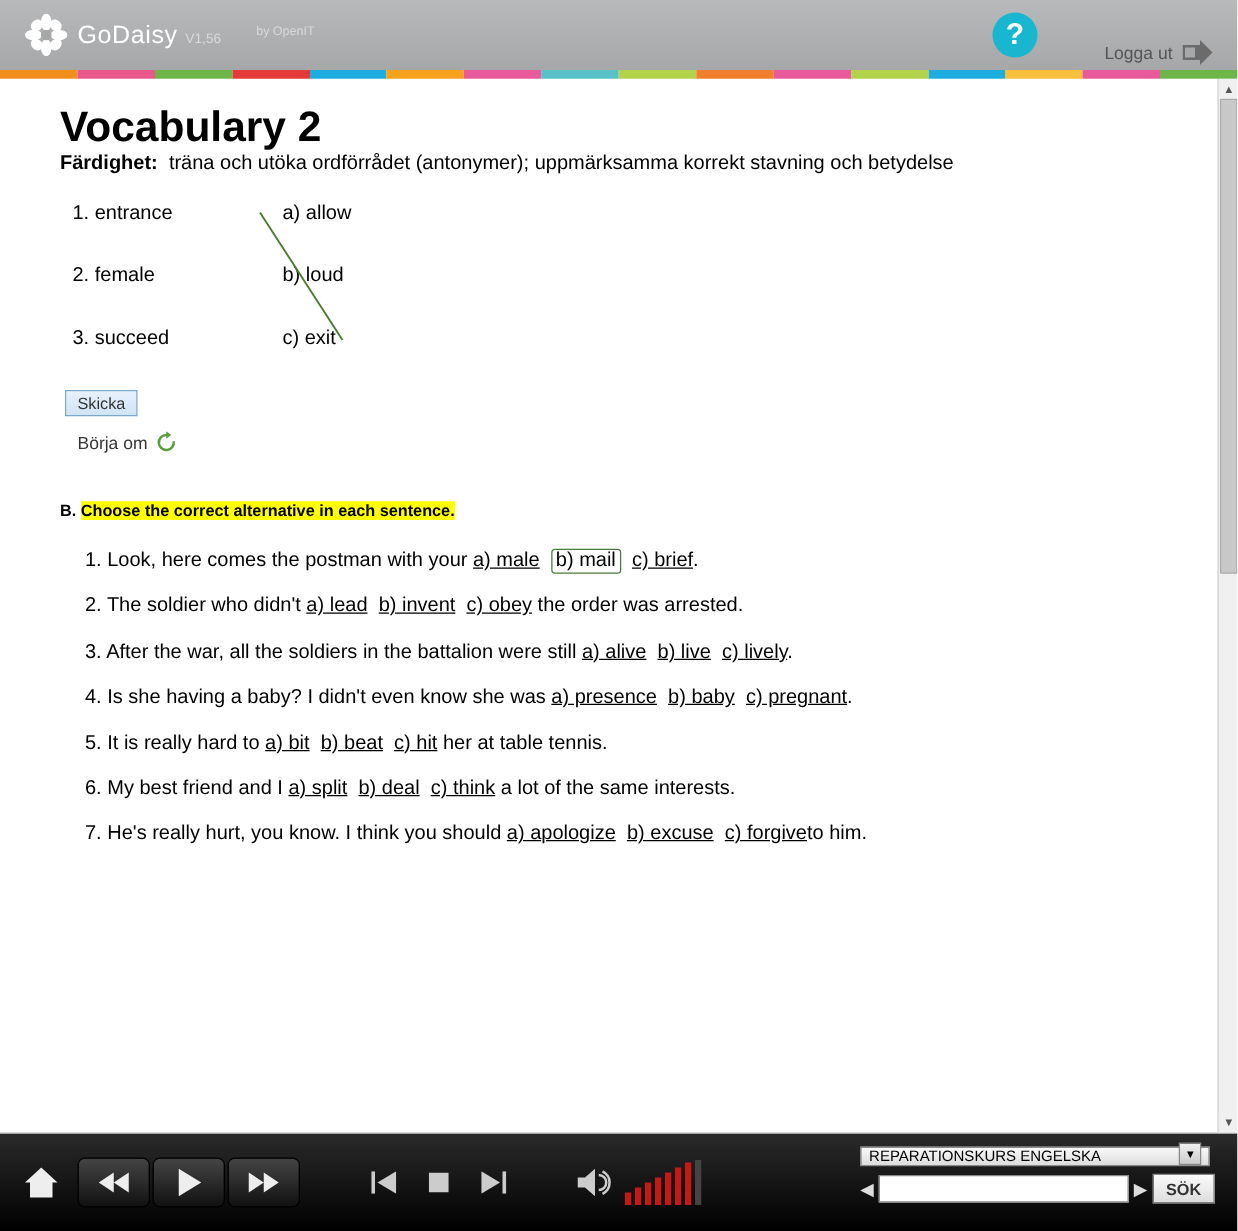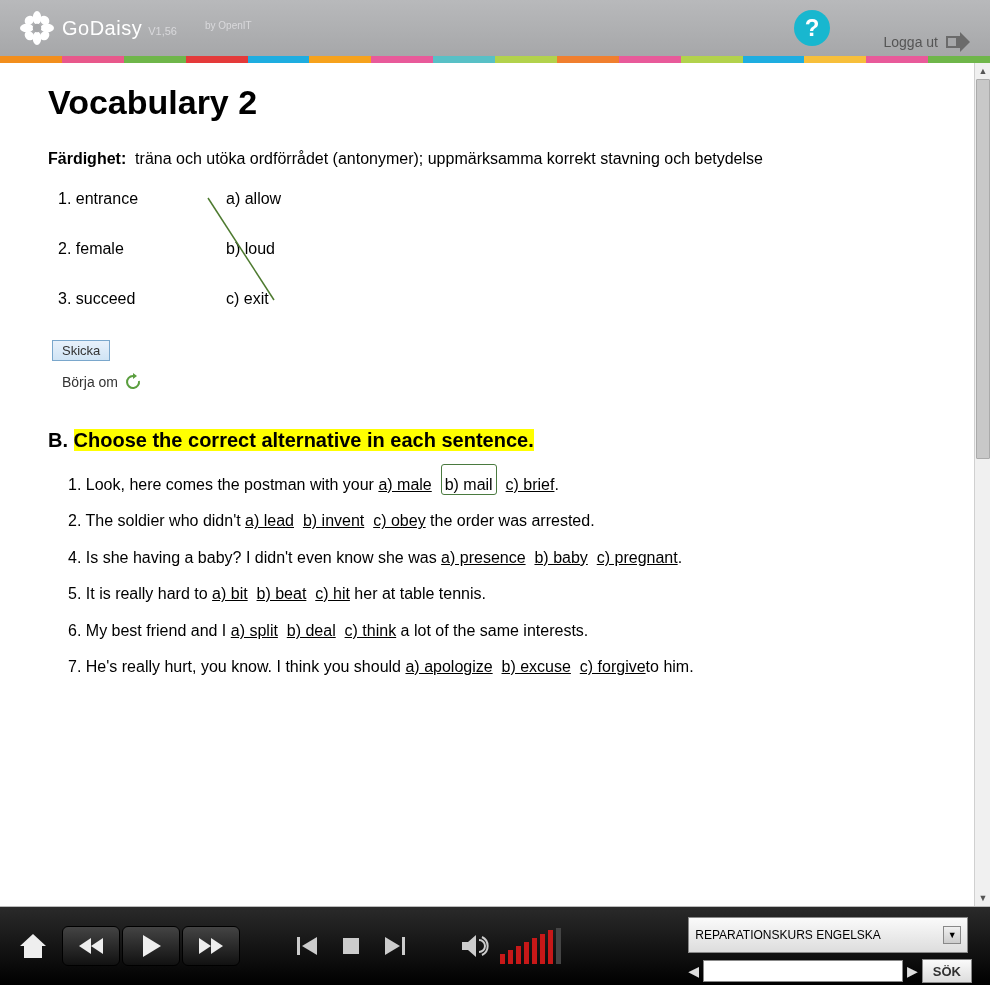--- a/index.html
+++ b/index.html
@@ -62,21 +62,21 @@
   .scroll-arrow {
     width:16px; height:16px; background:#f0f0f0;
     display:flex; align-items:center; justify-content:center;
     font-size:9px; color:#555;
   }
   .scroll-thumb {
     position:absolute; left:1px; width:14px; top:16px; height: 380px;
     background:#c8c8c8; border:1px solid #aaa;
     border-radius:1px;
   }
-  h1.title { font-size: 34px; font-weight: 700; margin-bottom: 28px; font-family: Arial,sans-serif;}
+  h1.title { font-size: 34px; font-weight: 700; font-family: Arial,sans-serif;}
   .skill-line { font-size: 16px; margin-bottom: 22px; }
   .skill-label { font-weight: 700; }
   h2.section { font-size: 19px; font-weight: 700; margin-bottom: 28px; }
   .match-grid {
     position:relative; width: 400px; margin-left: 10px;
   }
   .match-row { display:flex; margin-bottom: 32px; font-size:16px; }
   .match-left { width: 168px; }
   .match-right { }
   .match-line {
@@ -85,32 +85,32 @@
   .btn-skicka {
     background: linear-gradient(to bottom, #e8f1fb, #d0e4f5);
     border: 1px solid #7aa7cc;
     color:#333; font-size:13px;
     padding: 2px 9px;
     cursor:pointer;
     margin-left: 4px;
   }
   .restart { display:flex; align-items:center; gap:6px; font-size:14px; color:#333; margin-top:12px; margin-left:14px; margin-bottom: 24px; cursor:pointer;}
   .restart-icon { width:18px; height:18px; }
-  .section-b { font-size:20px; font-weight:700; margin-bottom: 22px; margin-top: 38px;}
+  .section-b { font-size:13px; font-weight:700; margin-bottom: 22px; margin-top: 38px;}
   .section-b .prefix { }
   .section-b .hl { background:#ffff00; }
   ol.sent-list { list-style:none; margin-left: 20px; }
   ol.sent-list li { font-size:16px; margin-bottom: 14px; line-height: 1.4;}
   .num { display:inline; }
   .alt { text-decoration: underline; cursor:pointer; }
   .alt.selected {
     text-decoration:none;
     border:1px solid #4a7a3f;
     border-radius:3px;
-    padding: 11px 3px 1px 3px;
+    padding: 0 3px 1px 3px;
     margin-top: 12px;
   }
   
   .player {
     height: 78px;
     background: linear-gradient(to bottom, #2a2a2a 0%, #000 100%);
     display:flex; align-items:center;
     padding: 0 18px;
     gap: 14px;
     position:relative;
@@ -129,24 +129,24 @@
   .vol-area { display:flex; align-items:center; gap:10px; margin-left: 40px;}
   .speaker { width:28px; height:24px; cursor:pointer;}
   .vol-bars { display:flex; align-items:flex-end; gap:3px; height: 36px; cursor:pointer;}
   .vol-bars div { width:5px; background:#c71818; }
   .vol-bars .muted { background:#444; }
   .right-panel {
     position:absolute; right:18px; top: 10px;
     display:flex; flex-direction:column; gap:6px;
   }
   .dropdown {
-    display:flex; align-items:center;
+    display:flex; align-items:flex-end;
     background:linear-gradient(to bottom,#fafafa,#ddd);
     border:1px solid #888;
-    height:36px;
+    height:16px;
     width: 280px;
     font-size:12px; padding: 0 6px;
     justify-content: space-between;
     cursor:pointer;
   }
   .dd-arrow {
     width:18px; height:18px; border:1px solid #888;
     background:linear-gradient(to bottom,#f0f0f0,#ccc);
     display:flex; align-items:center; justify-content:center; font-size:9px;
   }
@@ -264,20 +264,21 @@
       </span>
     </div>
 
     <p class="section-b">
       <span class="prefix">B. </span><span class="hl">Choose the correct alternative in each sentence.</span>
     </p>
 
     <ol class="sent-list" id="sent-list">
         <li><span class="num">1. </span><span>Look, here comes the postman with your </span><span class="alt">a) male</span>&nbsp; <span class="alt selected">b) mail</span>&nbsp; <span class="alt">c) brief</span><span>.</span></li>
         <li><span class="num">2. </span><span>The soldier who didn't </span><span class="alt">a) lead</span>&nbsp; <span class="alt">b) invent</span>&nbsp; <span class="alt">c) obey</span><span> the order was arrested.</span></li>
+        <li><span class="num">3. </span><span>After the war, all the soldiers in the battalion were still </span><span class="alt">a) alive</span>&nbsp; <span class="alt">b) live</span>&nbsp; <span class="alt">c) lively</span><span>.</span></li>
         <li><span class="num">4. </span><span>Is she having a baby? I didn't even know she was </span><span class="alt">a) presence</span>&nbsp; <span class="alt">b) baby</span>&nbsp; <span class="alt">c) pregnant</span><span>.</span></li>
         <li><span class="num">5. </span><span>It is really hard to </span><span class="alt">a) bit</span>&nbsp; <span class="alt">b) beat</span>&nbsp; <span class="alt">c) hit</span><span> her at table tennis.</span></li>
         <li><span class="num">6. </span><span>My best friend and I </span><span class="alt">a) split</span>&nbsp; <span class="alt">b) deal</span>&nbsp; <span class="alt">c) think</span><span> a lot of the same interests.</span></li>
         <li><span class="num">7. </span><span>He's really hurt, you know. I think you should </span><span class="alt">a) apologize</span>&nbsp; <span class="alt">b) excuse</span>&nbsp; <span class="alt">c) forgive</span><span>to him.</span></li>
       </ol>
 
   </div>
 
   <div class="scroll-track">
     <div class="scroll-arrow" style="position:absolute;top:0;">▲</div>

